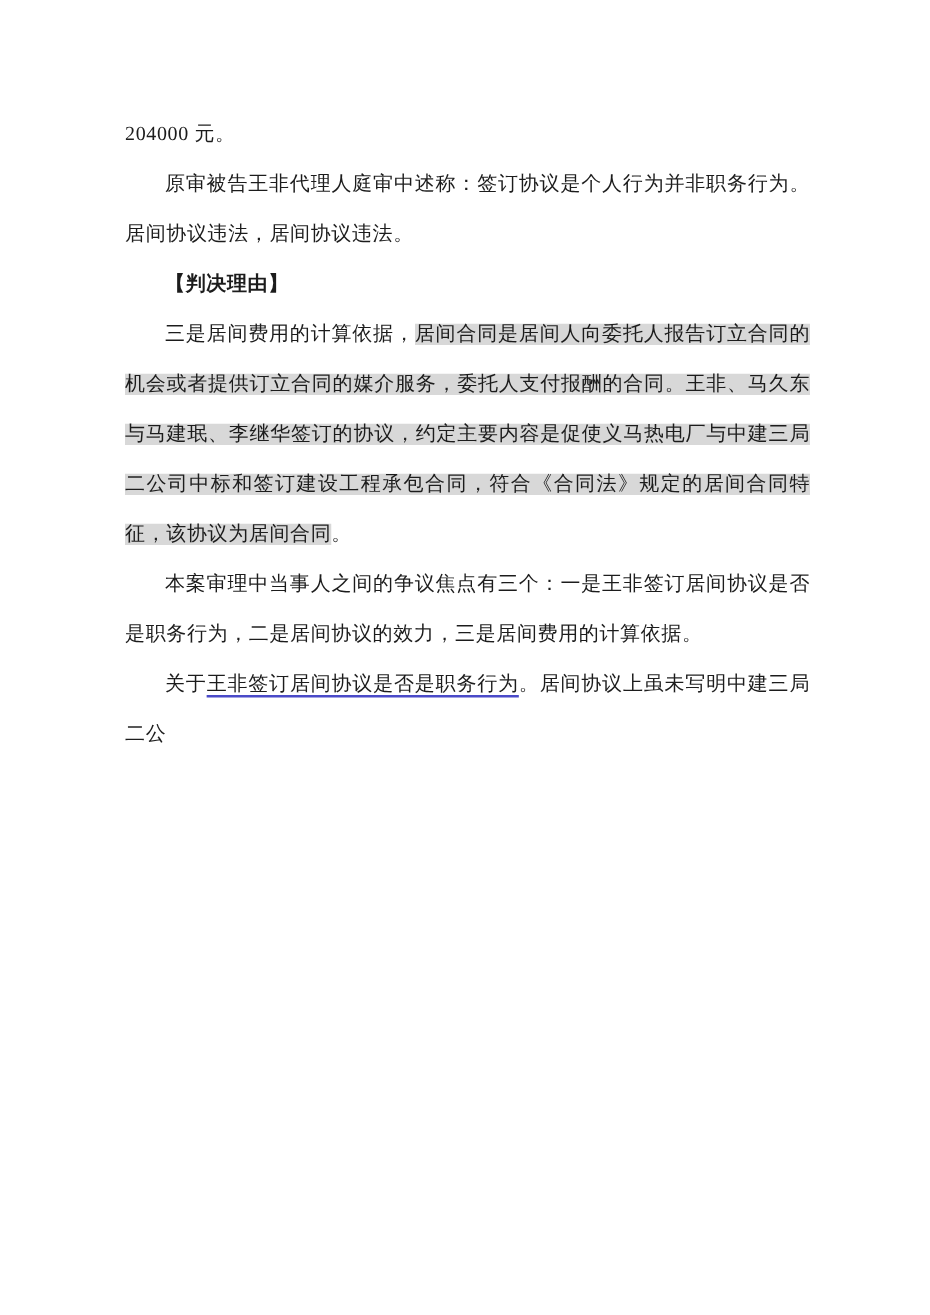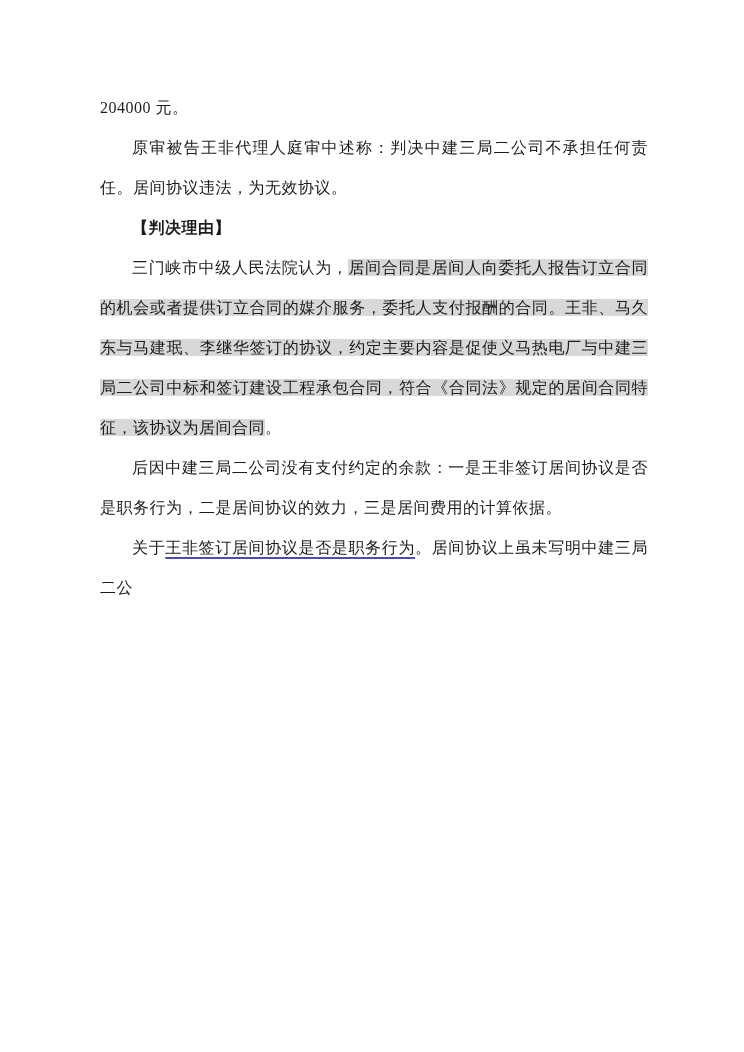--- a/index.html
+++ b/index.html
@@ -47,23 +47,23 @@
 </head>
 <body>
 
 <div class="page">
 
   <p class="no-indent">204000 元。</p>
 
 
 
 
-  <p>原审被告王非代理人庭审中述称：判决中建三局二公司不承担任何责任。居间协议违法，为无效协议。</p>
+  <p>原审被告王非代理人庭审中述称：签订协议是个人行为并非职务行为。居间协议违法，居间协议违法。</p>
 
   <p class="heading">【判决理由】</p>
 
-  <p><span>三门峡市中级人民法院认为，</span><span class="hl">居间合同是居间人向委托人报告订立合同的机会或者提供订立合同的媒介服务，委托人支付报酬的合同。王非、马久东与马建珉、李继华签订的协议，约定主要内容是促使义马热电厂与中建三局二公司中标和签订建设工程承包合同，符合《合同法》规定的居间合同特征，该协议为居间合同</span><span>。</span></p>
+  <p><span>三是居间费用的计算依据，</span><span class="hl">居间合同是居间人向委托人报告订立合同的机会或者提供订立合同的媒介服务，委托人支付报酬的合同。王非、马久东与马建珉、李继华签订的协议，约定主要内容是促使义马热电厂与中建三局二公司中标和签订建设工程承包合同，符合《合同法》规定的居间合同特征，该协议为居间合同</span><span>。</span></p>
 
-  <p>后因中建三局二公司没有支付约定的余款：一是王非签订居间协议是否是职务行为，二是居间协议的效力，三是居间费用的计算依据。</p>
+  <p>本案审理中当事人之间的争议焦点有三个：一是王非签订居间协议是否是职务行为，二是居间协议的效力，三是居间费用的计算依据。</p>
 
   <p><span>关于</span><span class="ul">王非签订居间协议是否是职务行为</span><span>。居间协议上虽未写明中建三局二公</span></p>
 
 </div>
 
 </body></html>

